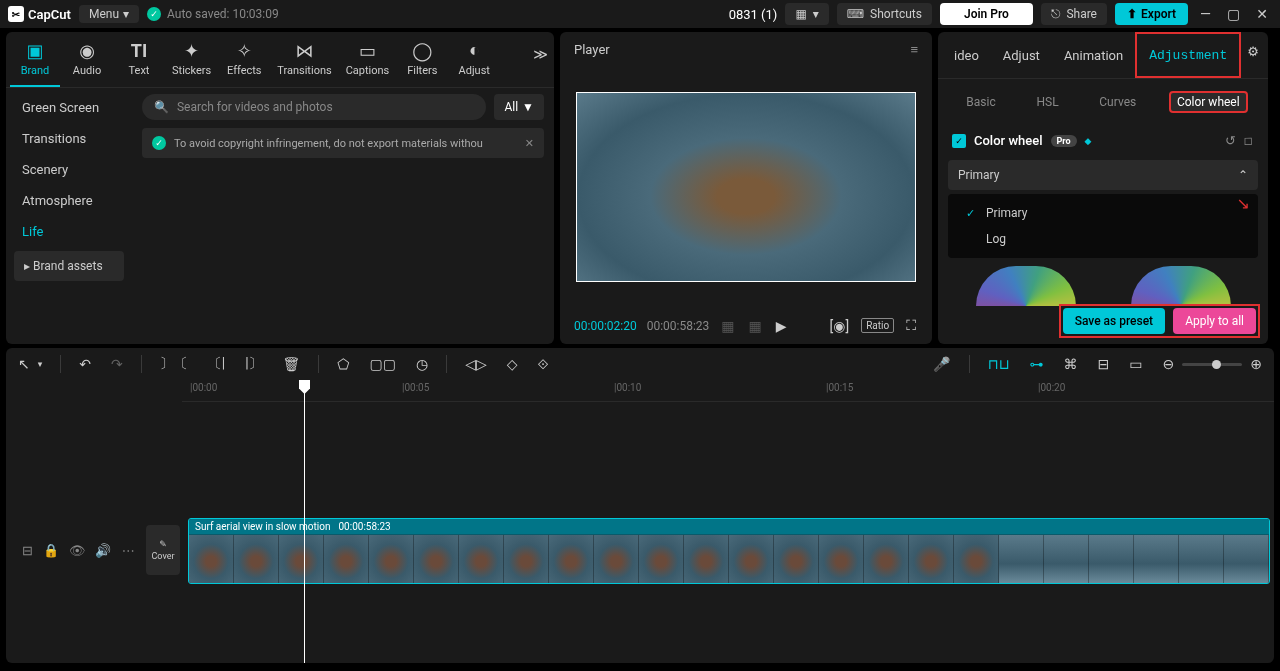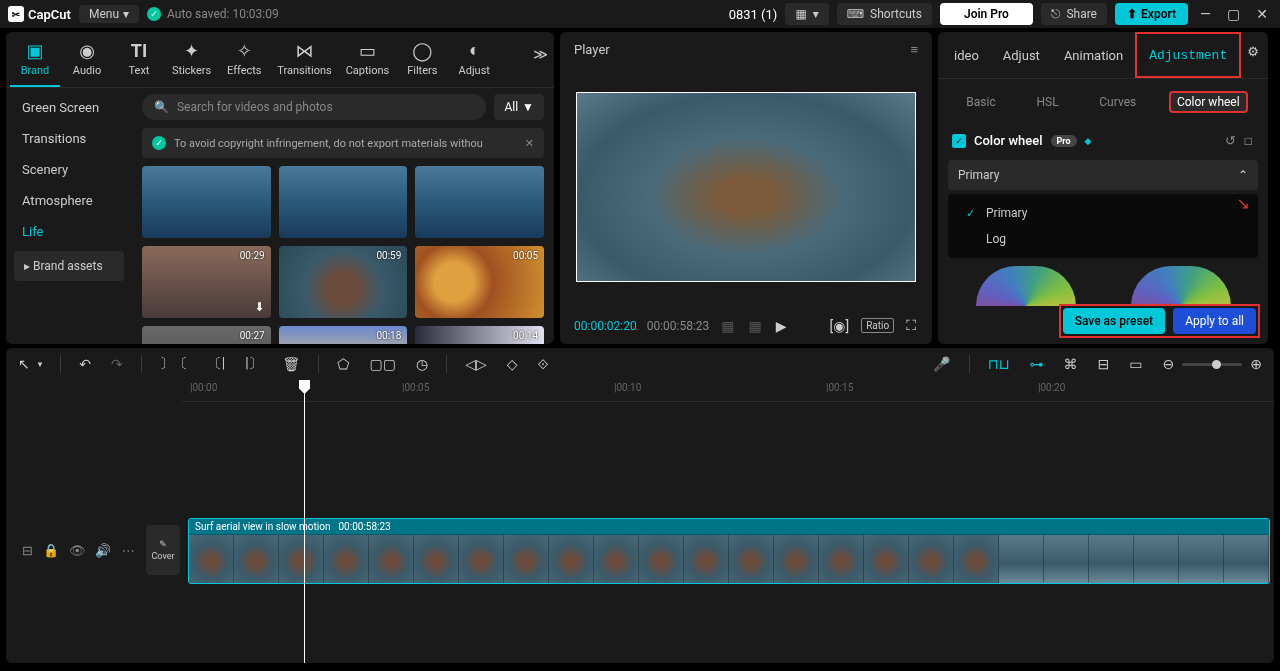--- a/index.html
+++ b/index.html
@@ -82,21 +82,21 @@
 .cw-reset { margin-left:auto; color:#888; cursor:pointer; }
 .cw-kf { color:#888; cursor:pointer; transform:rotate(45deg); display:inline-block; }
 .primary-sel { margin:4px 10px; background:#2a2a2a; border-radius:4px; padding:8px 10px; font-size:12px; display:flex; justify-content:space-between; align-items:center; cursor:pointer; }
 .primary-drop { margin:0 10px; background:#0a0a0a; border-radius:4px; padding:6px 0; }
 .drop-item { padding:6px 18px; font-size:12px; display:flex; align-items:center; gap:8px; cursor:pointer; }
 .drop-check { color:#00c8d8; font-size:11px; width:12px; }
 .wheels { display:flex; gap:20px; padding:8px 20px; justify-content:space-around; }
 .wheel { width:100px; height:40px; border-radius:100px 100px 0 0; background:conic-gradient(from 200deg at 50% 100%,#e04060,#a04080,#6060c0,#4080c0,#40a080,#80c040,#e0c040,#e08040,#e04060); position:relative; overflow:hidden; }
 .rp-buttons { position:absolute; bottom:6px; right:8px; display:flex; gap:8px; border:2px solid #e03030; padding:2px; }
 .save-preset { background:#00c8d8; color:#000; padding:6px 12px; border-radius:4px; font-size:12px; font-weight:500; cursor:pointer; }
-.apply-all { background:#1d4ed8; color:#fff; padding:6px 12px; border-radius:4px; font-size:12px; cursor:pointer; }
+.apply-all { background:#ec4899; color:#fff; padding:6px 12px; border-radius:4px; font-size:12px; cursor:pointer; }
 .red-arrow { position:absolute; right:18px; top:162px; color:#e03030; font-size:16px; }
 
 .timeline-bar { height:32px; background:#1a1a1a; margin:4px 6px 0 6px; border-radius:6px 6px 0 0; display:flex; align-items:center; padding:0 10px; gap:16px; }
 .tl-tool { color:#ccc; cursor:pointer; font-size:14px; padding:2px; }
 .tl-tool.cyan { color:#00c8d8; }
 .tl-sep { width:1px; height:18px; background:#3a3a3a; }
 .tl-spacer { flex:1; }
 .tl-zoom { display:flex; align-items:center; gap:6px; }
 .zoom-track { width:60px; height:3px; background:#444; border-radius:2px; position:relative; }
 .zoom-thumb { position:absolute; left:30px; top:-3px; width:9px; height:9px; background:#ccc; border-radius:50%; }
@@ -214,44 +214,20 @@
           <div class="all-btn">
               <span>All</span> 
               <span>▼</span>
             </div>
         </div>
         <div class="warn-banner">
           <span class="check">✓</span>
           <span>To avoid copyright infringement, do not export materials withou</span>
           <span class="banner-close">✕</span>
         </div>
-        <div class="thumb-grid" id="thumb-grid">
-            <div class="thumb th-ocean"></div>
-            <div class="thumb th-ocean"></div>
-            <div class="thumb th-ocean"></div>
-            <div class="thumb th-run">
-              <span class="dur">00:29</span>
-              <span class="dl">⬇</span>
-            </div>
-            <div class="thumb th-rock">
-              <span class="dur">00:59</span>
-            </div>
-            <div class="thumb th-burger">
-              <span class="dur">00:05</span>
-            </div>
-            <div class="thumb th-crowd">
-              <span class="dur">00:27</span>
-            </div>
-            <div class="thumb th-sunset">
-              <span class="dur">00:18</span>
-            </div>
-            <div class="thumb th-man">
-              <span class="dur">00:14</span>
-            </div>
-          </div>
       </div>
     </div>
   </div>
 
   <div class="panel player-panel">
     <div class="player-head">
       <span>Player</span>
       <span class="player-menu">≡</span>
     </div>
     <div class="player-view">

